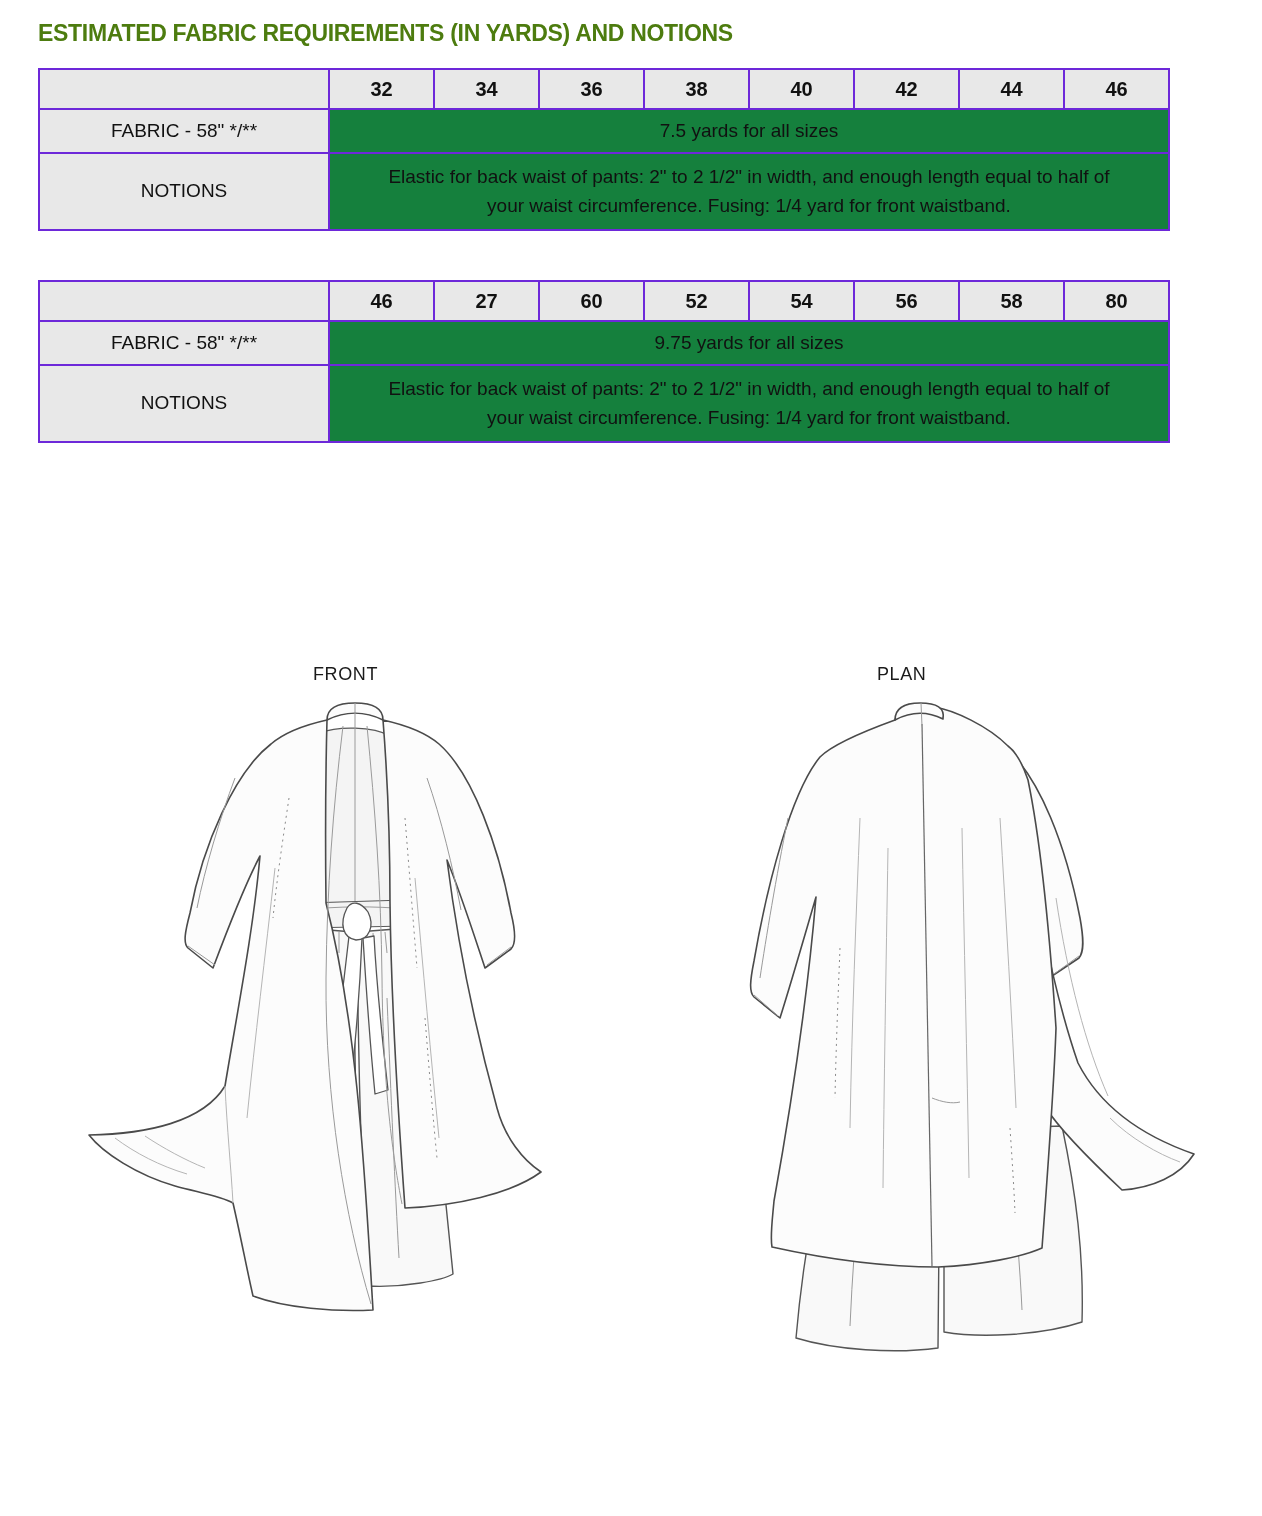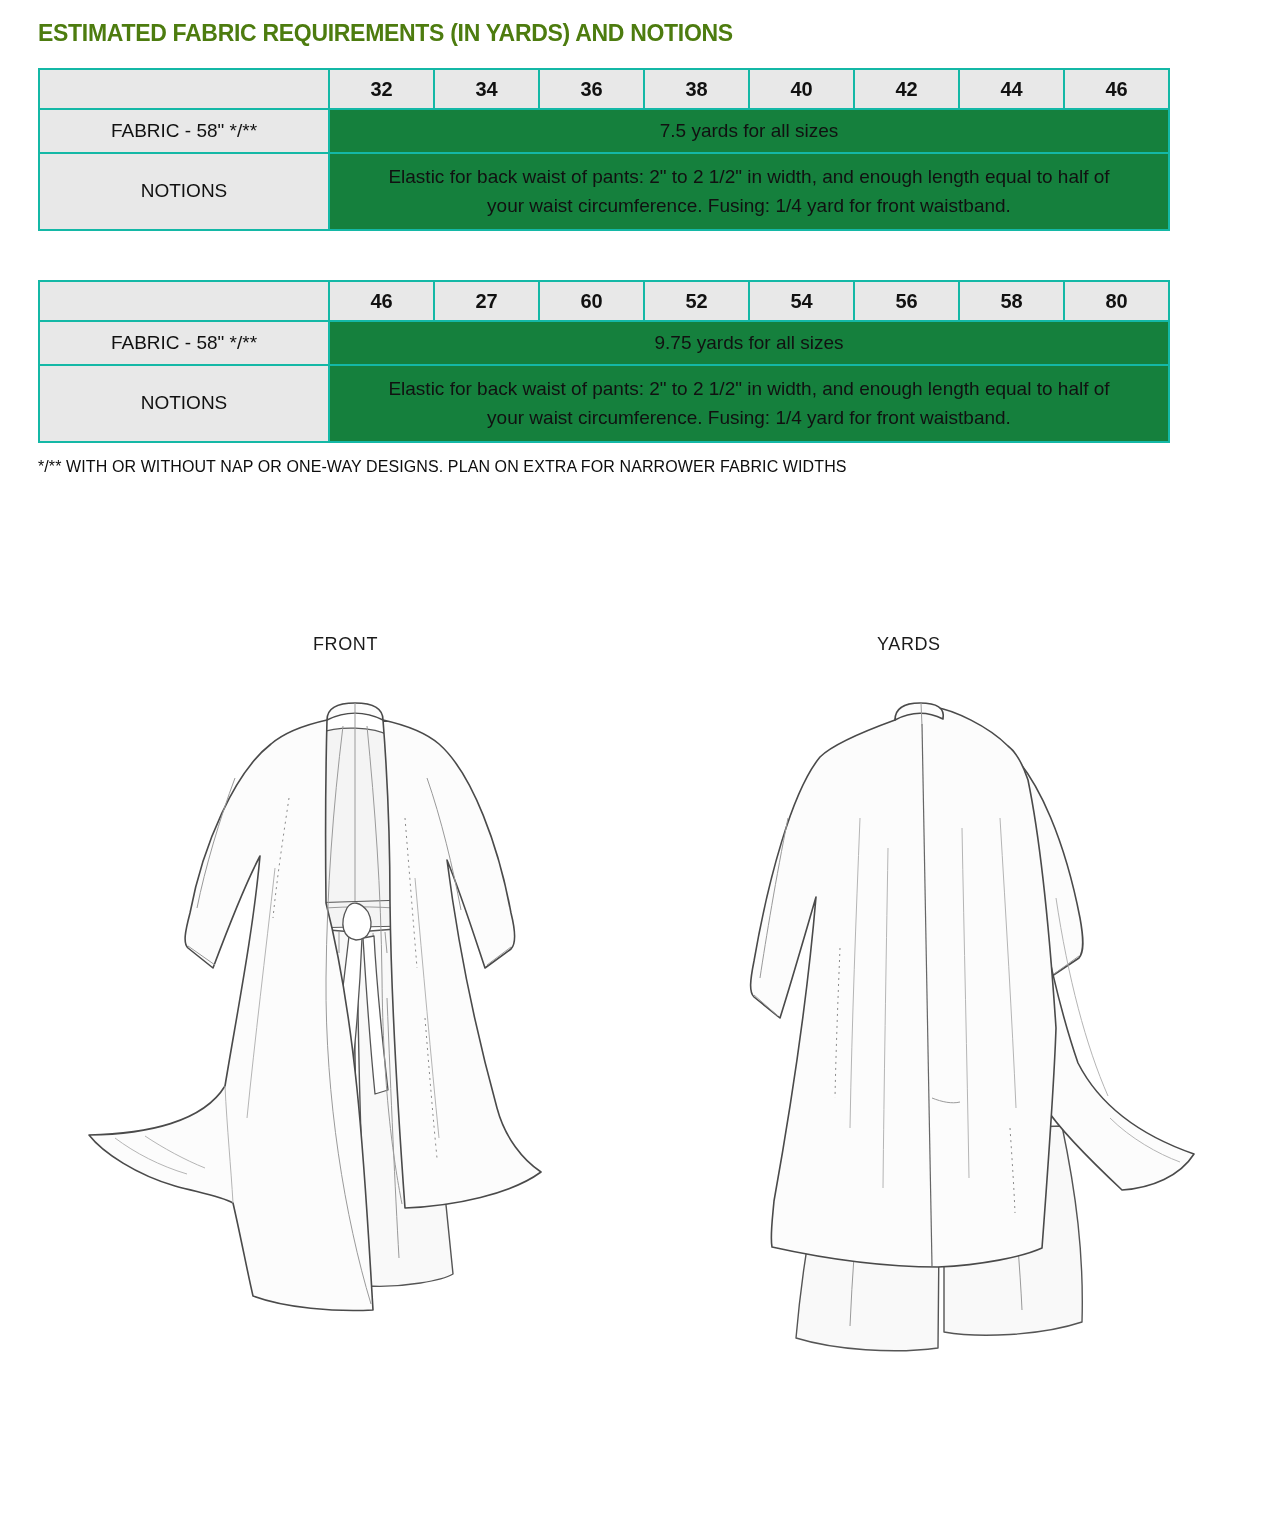--- a/index.html
+++ b/index.html
@@ -28,21 +28,21 @@
   table.req {
     position: absolute;
     left: 38px;
     border-collapse: collapse;
     width: 1130px;
     table-layout: fixed;
   }
   table.req.t1 { top: 68px; }
   table.req.t2 { top: 280px; }
   table.req th, table.req td {
-    border: 2px solid #14b8a6;
+    border: 2px solid #6d28d9;
     text-align: center;
     vertical-align: middle;
   }
   table.req .corner, table.req .rowlabel, table.req th.size {
     background: #e8e8e8;
   }
   table.req col.c-label { width: 290px; }
   table.req col.c-size  { width: 105px; }
   table.req tr.hdr th { height: 40px; font-size: 20px; font-weight: bold; }
   table.req tr.fabric td { height: 44px; font-size: 19px; }
@@ -57,20 +57,21 @@
     font-size: 16px;
     letter-spacing: 0.1px;
     color: #0d0d0d;
     white-space: nowrap;
   }
   .fig-label {
     position: absolute;
     font-size: 18px;
     letter-spacing: 0.6px;
     color: #1a1a1a;
+    margin-top: 30px;
   }
   .fig-label.front { left: 313px; top: 634px; }
   .fig-label.back  { left: 877px; top: 634px; }
   .fig {
     position: absolute;
   }
   .fig.front { left: 75px;  top: 698px; }
   .fig.back  { left: 710px; top: 698px; }
   svg .garment { fill: #fcfcfc; stroke: #4a4a4a; stroke-width: 1.6; stroke-linejoin: round; }
   svg .inner   { fill: #f4f4f4; stroke: #5a5a5a; stroke-width: 1.2; stroke-linejoin: round; }
@@ -155,24 +156,23 @@
     </tr>
     <tr class="notions">
       <td class="rowlabel">NOTIONS</td>
       <td class="value" colspan="8">
         <div class="wrapbox">Elastic for back waist of pants: 2" to 2 1/2" in width, and enough length equal to half of your waist circumference. Fusing: 1/4 yard for front waistband.</div>
       </td>
     </tr>
   </tbody>
     </table>
 
-  <p class="footnote">*/** WITH OR WITHOUT NAP OR ONE-WAY DESIGNS. PLAN ON EXTRA FOR NARROWER FABRIC WIDTHS</p>
 
   <span class="fig-label front">FRONT</span>
-  <span class="fig-label back">YARDS</span>
+  <span class="fig-label back">PLAN</span>
 
   <svg class="fig front" width="500" height="650" viewBox="0 0 500 650" aria-hidden="true">
     <g>
 
       <path class="inner" d="M245,35 C262,28 298,28 315,38 L322,205 L238,205 Z"></path>
       <path class="fold" d="M280,30 L280,205"></path>
 
       <path class="pants" d="M230,230 C214,330 196,470 188,588 C220,600 262,604 284,602 C281,470 279,350 278,234 Z"></path>
       <path class="pants" d="M282,234 C283,350 286,470 292,588 C330,590 368,582 378,576 C366,450 350,330 334,230 Z"></path>
       <path class="fold" d="M236,300 C234,400 233,500 234,586"></path>

